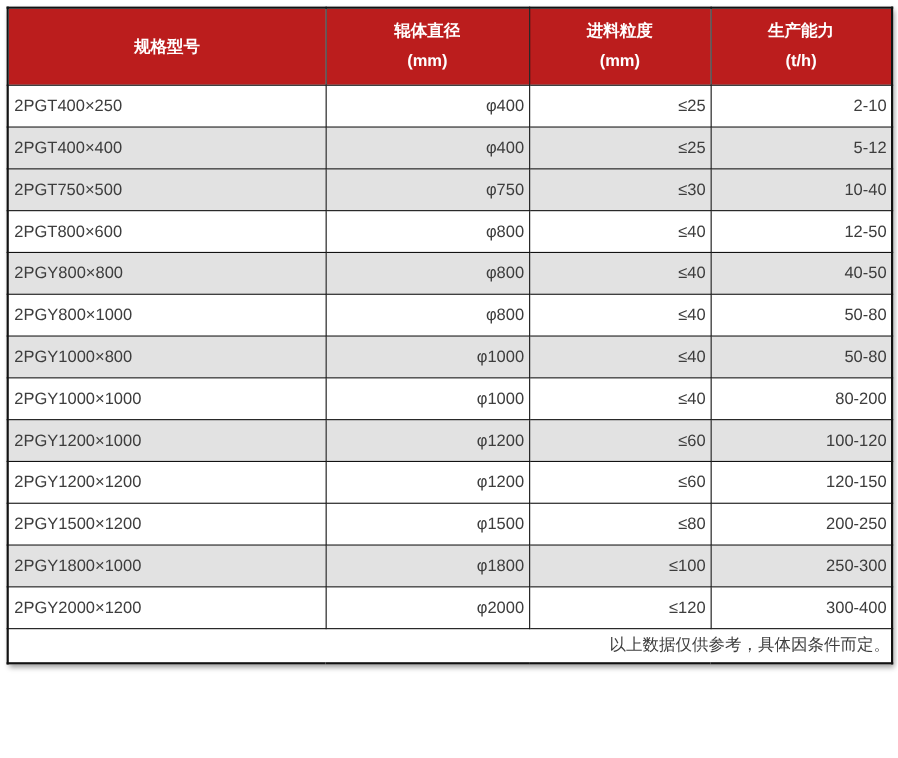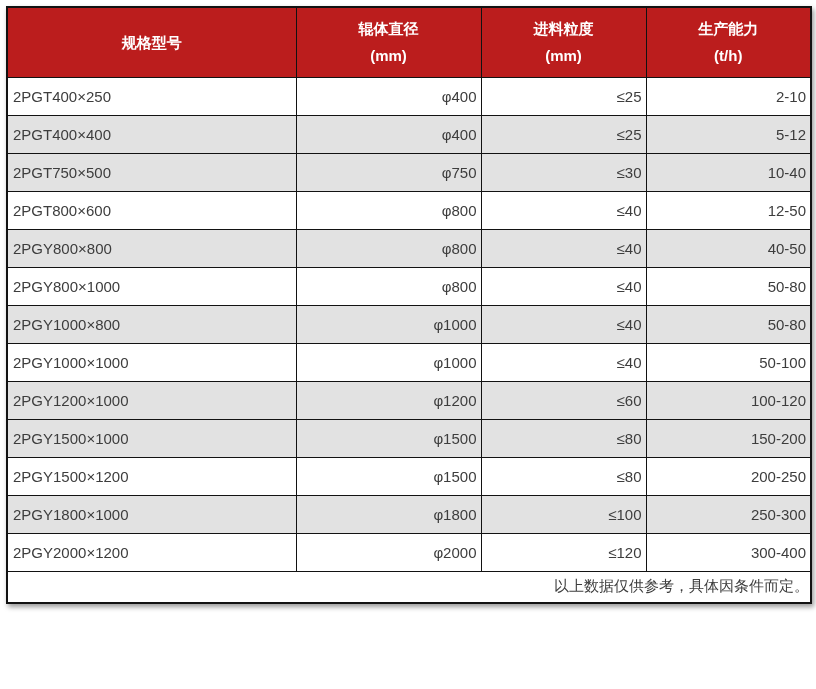--- a/index.html
+++ b/index.html
@@ -150,33 +150,33 @@
         <tr class="alt">
           <td class="model-cell">2PGY1000×800</td>
           <td>φ1000</td>
           <td>≤40</td>
           <td>50-80</td>
         </tr>
         <tr>
           <td class="model-cell">2PGY1000×1000</td>
           <td>φ1000</td>
           <td>≤40</td>
-          <td>50-100</td>
+          <td>80-200</td>
         </tr>
         <tr class="alt">
           <td class="model-cell">2PGY1200×1000</td>
           <td>φ1200</td>
           <td>≤60</td>
           <td>100-120</td>
         </tr>
-        <tr class="alt">
-          <td class="model-cell">2PGY1500×1000</td>
-          <td>φ1500</td>
-          <td>≤80</td>
-          <td>150-200</td>
+        <tr>
+          <td class="model-cell">2PGY1200×1200</td>
+          <td>φ1200</td>
+          <td>≤60</td>
+          <td>120-150</td>
         </tr>
         <tr>
           <td class="model-cell">2PGY1500×1200</td>
           <td>φ1500</td>
           <td>≤80</td>
           <td>200-250</td>
         </tr>
         <tr class="alt">
           <td class="model-cell">2PGY1800×1000</td>
           <td>φ1800</td>

